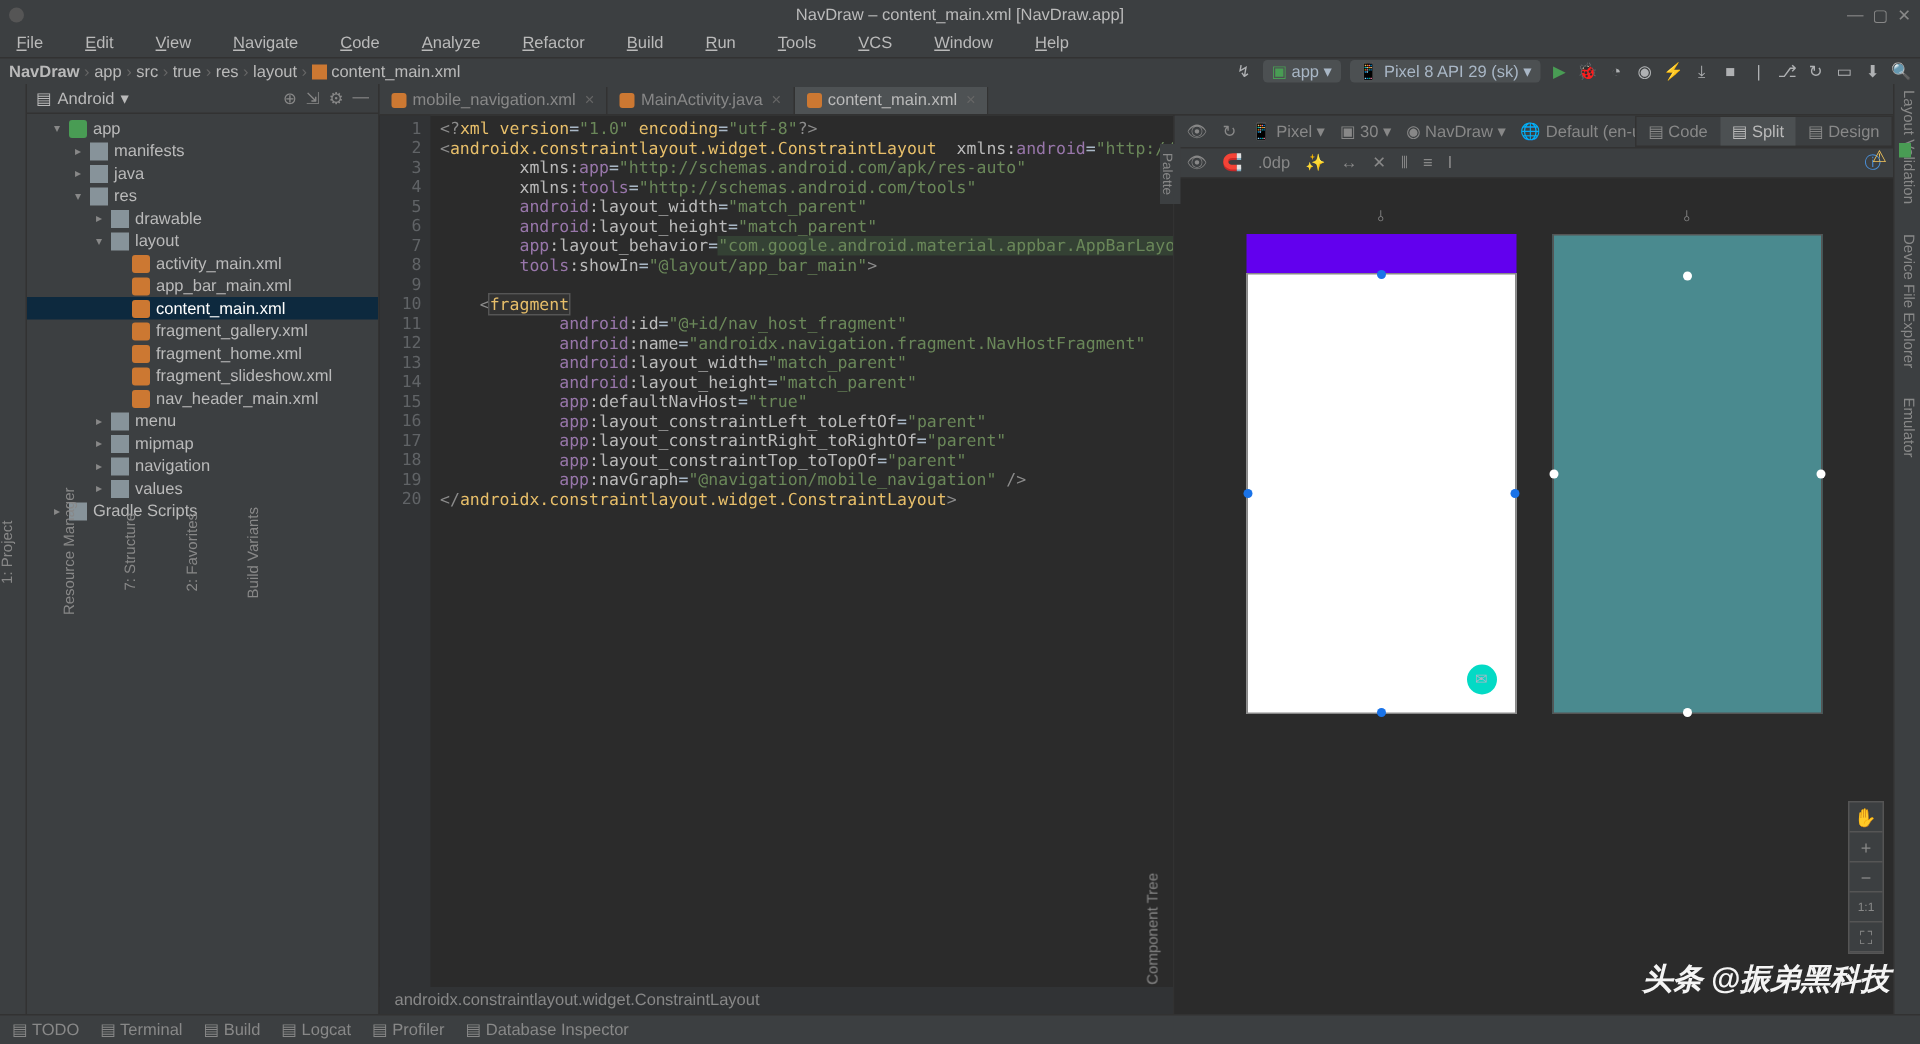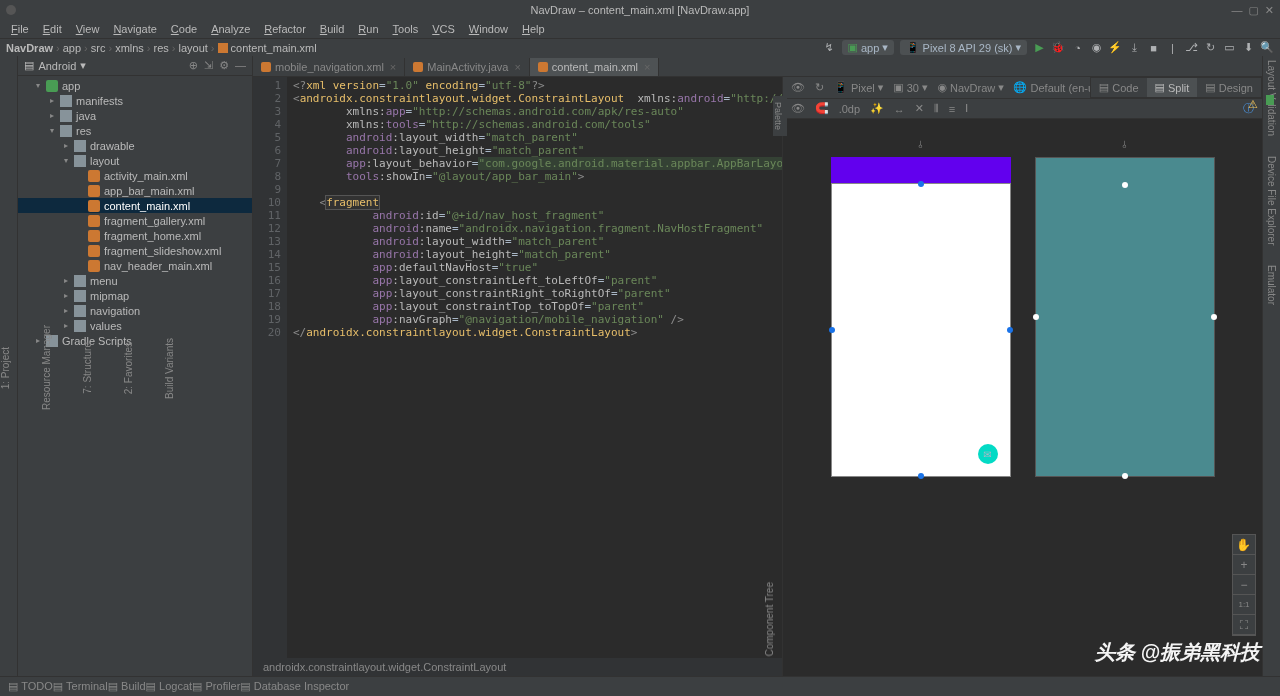--- a/index.html
+++ b/index.html
@@ -2,21 +2,21 @@
 <html><head>
 <meta charset="utf-8">
 <style>
 * { margin: 0; padding: 0; box-sizing: border-box; }
 body { font-family: "Segoe UI", Arial, sans-serif; font-size: 11px; background: #2b2b2b; color: #a9b7c6; width: 1280px; height: 696px; overflow: hidden; position: relative; }
 .titlebar { height: 20px; background: #3c3f41; display: flex; align-items: center; justify-content: center; position: relative; }
 .titlebar-left { position: absolute; left: 6px; display: flex; gap: 3px; }
 .sys-btn { width: 10px; height: 10px; border-radius: 50%; background: #555; }
 .titlebar-right { position: absolute; right: 6px; display: flex; gap: 6px; color: #888; }
 .title-text { color: #bbb; font-size: 11px; }
-.menubar { height: 18px; background: #3c3f41; display: flex; align-items: center; padding: 0 6px; gap: 4px; }
+.menubar { height: 18px; background: #3c3f41; display: flex; align-items: center; padding: 0 6px; gap: 18px; }
 .menu-item { padding: 0 5px; color: #bababa; cursor: pointer; }
 .menu-item u { text-decoration: underline; }
 .navbar { height: 18px; background: #3c3f41; display: flex; align-items: center; justify-content: space-between; padding: 0 6px; border-top: 1px solid #323232; }
 .breadcrumb { display: flex; align-items: center; gap: 3px; font-size: 11px; color: #bababa; }
 .bc-sep { color: #666; }
 .bc-icon { width: 10px; height: 10px; background: #cc7832; display: inline-block; }
 .toolbar-icons { display: flex; align-items: center; gap: 6px; }
 .tb-icon { width: 13px; height: 13px; display: inline-flex; align-items: center; justify-content: center; color: #afb1b3; cursor: pointer; }
 .tb-icon.green { color: #499c54; }
 .run-config { display: flex; align-items: center; gap: 3px; background: #4c5052; padding: 1px 6px; border-radius: 3px; font-size: 11px; }
@@ -72,21 +72,21 @@
 .device .topbar { height: 26px; background: #6200ee; }
 .device1 .body { height: 294px; background: #fff; border: 1px solid #888; position: relative; }
 .device2 .body { height: 320px; background: #4a8a8f; border: 1px solid #555; position: relative; }
 .fab { position: absolute; right: 12px; bottom: 12px; width: 20px; height: 20px; border-radius: 50%; background: #03dac5; display: flex; align-items: center; justify-content: center; font-size: 10px; }
 .sel-handle { position: absolute; width: 6px; height: 6px; background: #1a73e8; border-radius: 50%; }
 .dev-icon { color: #888; font-size: 10px; text-align: center; margin-bottom: 6px; }
 .rightgutter { width: 18px; background: #3c3f41; border-left: 1px solid #323232; display: flex; flex-direction: column; align-items: center; padding-top: 4px; gap: 20px; font-size: 10px; }
 .rightgutter span { writing-mode: vertical-lr; color: #888; cursor: pointer; }
 .comp-tree-label { position: absolute; left: 508px; bottom: 30px; writing-mode: vertical-lr; transform: rotate(180deg); font-size: 10px; color: #888; }
 .statusbar { height: 20px; background: #3c3f41; display: flex; align-items: center; justify-content: space-between; padding: 0 8px; border-top: 1px solid #323232; font-size: 11px; color: #888; }
-.sb-left { display: flex; }
+.sb-left { display: flex; gap: 14px; }
 .sb-item { display: flex; align-items: center; gap: 4px; cursor: pointer; }
 .sb-right { display: flex; gap: 12px; }
 .zoom-ctrl { position: absolute; right: 24px; bottom: 60px; background: #3c3f41; border: 1px solid #555; display: flex; flex-direction: column; width: 24px; }
 .zoom-btn { height: 20px; display: flex; align-items: center; justify-content: center; color: #888; cursor: pointer; font-size: 12px; border-bottom: 1px solid #555; }
 .ind-bar { position: absolute; right: 6px; top: 95px; width: 8px; height: 10px; background: #499c54; }
 .ind-warn { position: absolute; right: 22px; top: 98px; width: 10px; height: 10px; color: #f2c55c; }
 .watermark { position: absolute; right: 20px; bottom: 30px; font-size: 20px; font-weight: bold; color: #fff; opacity: 0.95; font-style: italic; }
 .vert-palette { position: absolute; right: 493px; top: 96px; width: 14px; writing-mode: vertical-lr; font-size: 9px; color: #888; background: #3c3f41; padding: 6px 0; }
 </style>
 </head>
@@ -121,21 +121,21 @@
   </div>
 
 <div class="navbar">
   <div class="breadcrumb" id="breadcrumb">
       <span style="font-weight: bold;">NavDraw</span>
       <span class="bc-sep">›</span>
       <span>app</span>
       <span class="bc-sep">›</span>
       <span>src</span>
       <span class="bc-sep">›</span>
-      <span>xmlns</span>
+      <span>true</span>
       <span class="bc-sep">›</span>
       <span>res</span>
       <span class="bc-sep">›</span>
       <span>layout</span>
       <span class="bc-sep">›</span>
       <span class="bc-icon"></span>
       <span>content_main.xml</span>
     </div>
   <div class="toolbar-icons">
     <span class="tb-icon">↯</span>

